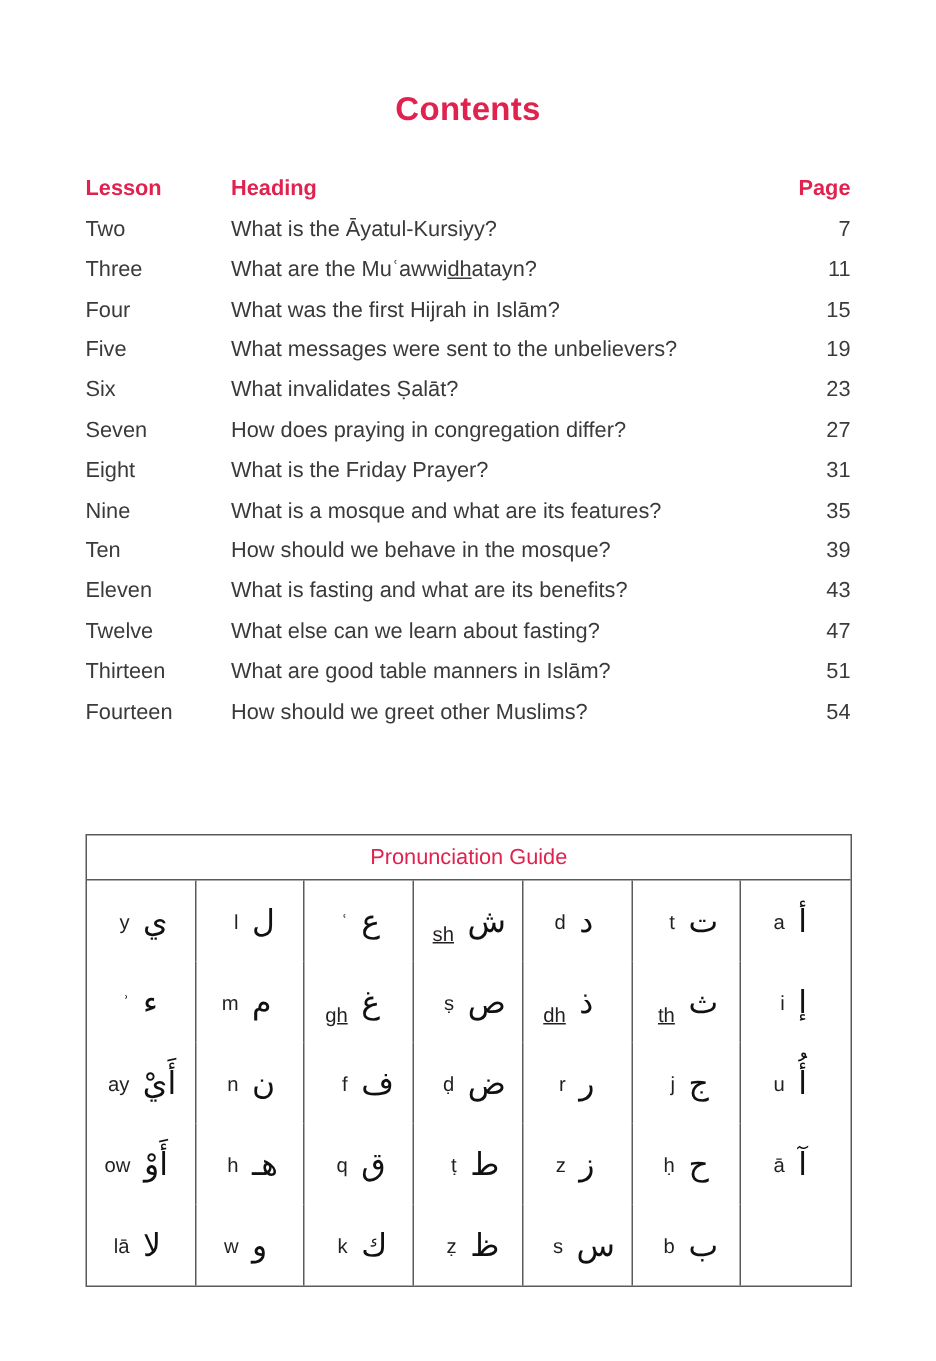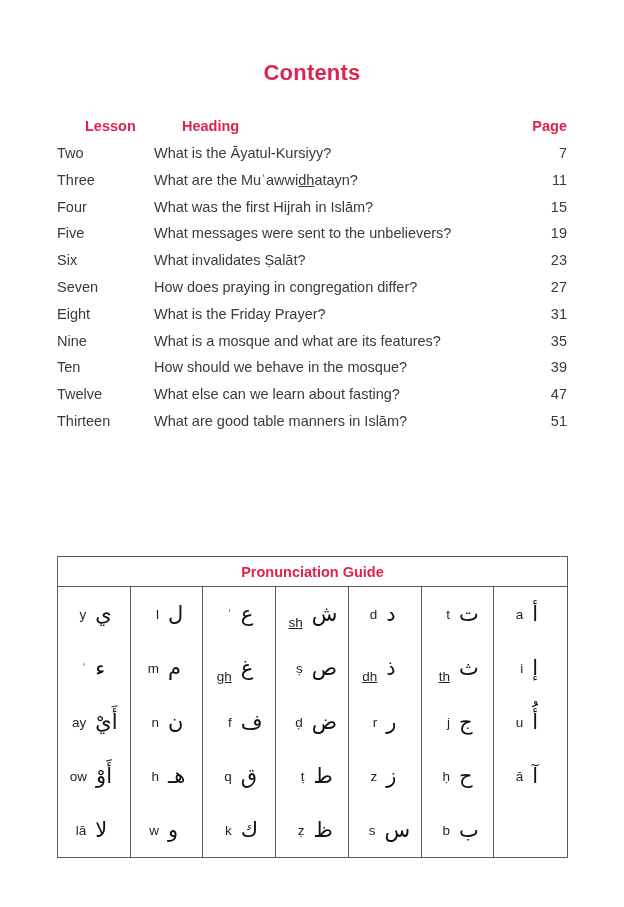--- a/index.html
+++ b/index.html
@@ -39,21 +39,21 @@
     align-items: baseline;
     height: 26.8px;
   }
   .toc-head .col-lesson,
   .toc-head .col-heading,
   .toc-head .col-page {
     font-weight: bold;
     color: #e0224e;
     font-size: 14.5px;
   }
-  .toc-head { height: 27px; margin-left: 28px; }
+  .toc-head { height: 27px; }
   .col-lesson {
     width: 97px;
     flex: 0 0 97px;
     font-size: 14.5px;
     color: #3a3a3a;
   }
   .col-heading {
     flex: 1 1 auto;
     font-size: 14.5px;
     color: #3a3a3a;
@@ -74,21 +74,21 @@
     top: 556px;
     width: 511px;
     border: 1.3px solid #5a5a5a;
     background: #fff;
   }
   .pg-title {
     height: 30px;
     line-height: 30px;
     text-align: center;
     font-size: 14.5px;
-    font-weight: bold;
+    font-weight: normal;
     color: #e0224e;
     border-bottom: 1.1px solid #5a5a5a;
   }
   .pg-grid {
     display: grid;
     grid-template-columns: repeat(7, 1fr);
   }
   .pg-cell {
     height: 54px;
     border-right: 1.1px solid #5a5a5a;
@@ -168,29 +168,39 @@
         <div class="col-lesson">Nine</div>
         <div class="col-heading">What is a mosque and what are its features?</div>
         <div class="col-page">35</div>
       </div>
       <div class="toc-row">
         <div class="col-lesson">Ten</div>
         <div class="col-heading">How should we behave in the mosque?</div>
         <div class="col-page">39</div>
       </div>
       <div class="toc-row">
+        <div class="col-lesson">Eleven</div>
+        <div class="col-heading">What is fasting and what are its benefits?</div>
+        <div class="col-page">43</div>
+      </div>
+      <div class="toc-row">
         <div class="col-lesson">Twelve</div>
         <div class="col-heading">What else can we learn about fasting?</div>
         <div class="col-page">47</div>
       </div>
       <div class="toc-row">
         <div class="col-lesson">Thirteen</div>
         <div class="col-heading">What are good table manners in Islām?</div>
         <div class="col-page">51</div>
       </div>
+      <div class="toc-row">
+        <div class="col-lesson">Fourteen</div>
+        <div class="col-heading">How should we greet other Muslims?</div>
+        <div class="col-page">54</div>
+      </div>
     </div>
 </div>
 
 <div class="pg">
   <div class="pg-title">Pronunciation Guide</div>
   <div class="pg-grid" id="pg-grid">
       <div class="pg-cell">
         <span class="pg-lat">y</span>
         <span class="pg-ar">ي</span>
       </div>

